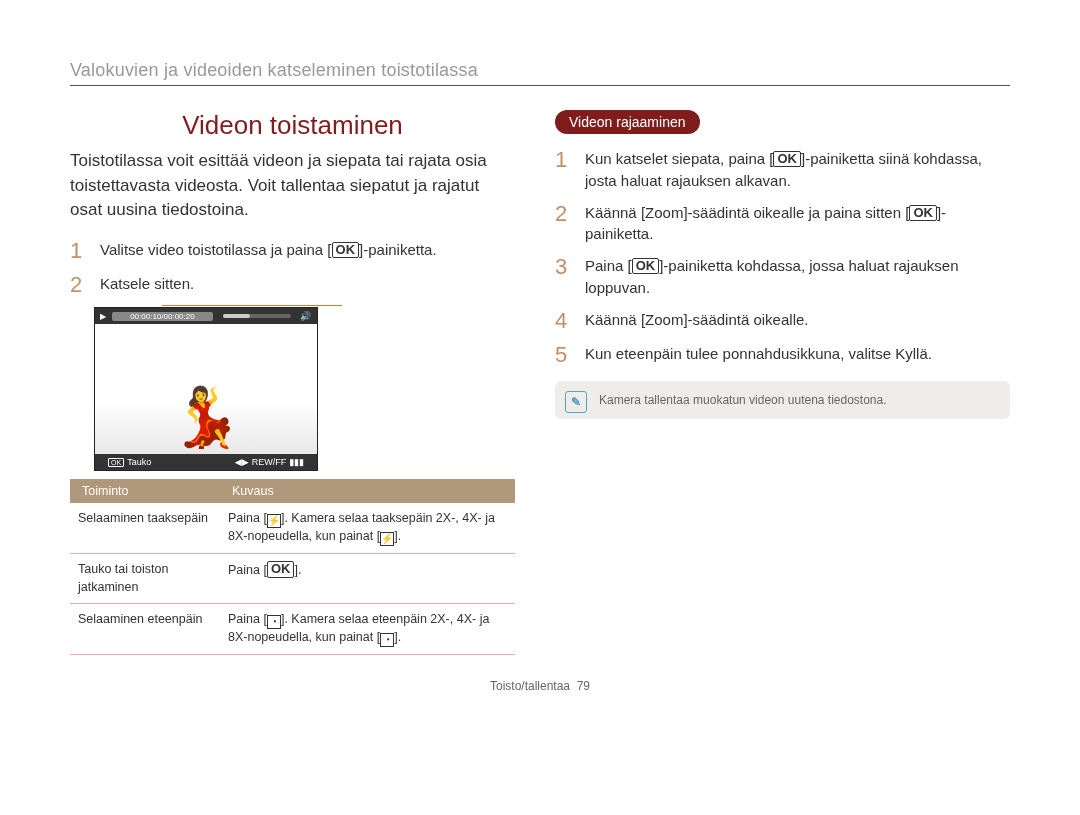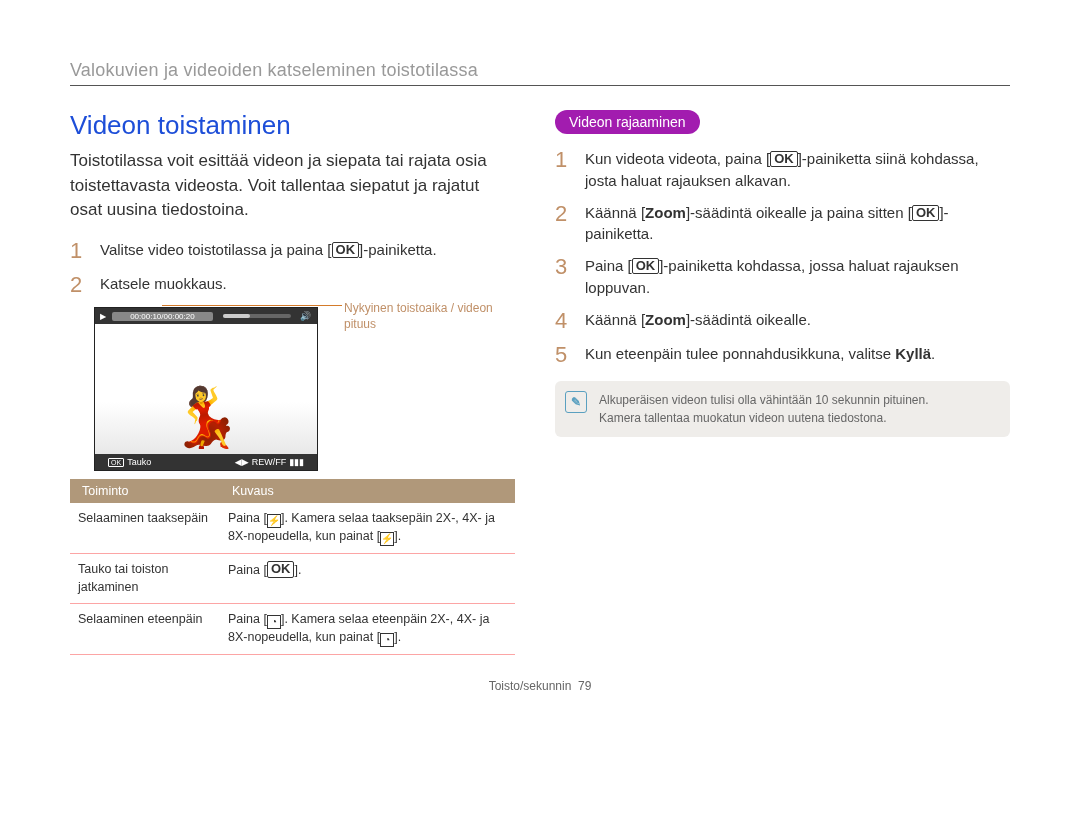--- a/index.html
+++ b/index.html
@@ -28,24 +28,25 @@
     border-top: 1px solid #555;
     margin: 0 0 24px 0;
   }
   .columns {
     display: flex;
     gap: 40px;
   }
   .col1 { width: 445px; }
   .col2 { flex: 1; }
   h1 {
-    color: #1d4ed8;
+    color: #7f1d1d;
     font-weight: 400;
     font-size: 26px;
     margin: 0 0 8px 0;
+    text-align: center;
   }
   .intro {
     font-size: 17px;
     line-height: 1.45;
     color: #333;
     margin-bottom: 16px;
   }
   ol.steps {
     list-style: none;
     margin: 0;
@@ -79,21 +80,21 @@
   .mini-icon {
     display:inline-block;
     border:1px solid #333;
     width:14px; height:14px;
     vertical-align:-2px;
     position:relative;
     font-size:10px;
     text-align:center;
     line-height:12px;
   }
-  .bold { font-weight: bold; }
+  .bold { font-weight: normal; }
 
   
   .video-wrap { position: relative; margin: 4px 0 8px 24px; }
   .video-mock {
     width: 224px;
     border: 1.5px solid #222;
     background: #fff;
     position: relative;
   }
   .vm-top {
@@ -166,21 +167,21 @@
     border-bottom: 1px solid #fca5a5;
     padding: 7px 8px;
     vertical-align: top;
     line-height:1.4;
   }
   table.funcs td:first-child { width: 150px; }
 
   
   .pill {
     display:inline-block;
-    background:#a21caf;
+    background:#7f1d1d;
     color:#fff;
     font-size:14px;
     padding:4px 14px;
     border-radius: 14px;
     margin-bottom: 14px;
   }
   .note-box {
     background:#efedea;
     border-radius:6px;
     padding:10px 14px 10px 44px;
@@ -222,28 +223,27 @@
 
       <ol class="steps">
         <li>
           <span class="num">1</span>
           <span>
             <span>Valitse video toistotilassa ja paina [</span><span class="ok-icon">OK</span><span>]-painiketta.</span>
           </span>
         </li>
         <li>
           <span class="num">2</span>
-          <span>Katsele muokkaus.</span>
+          <span>Katsele sitten.</span>
         </li>
       </ol>
 
       <div class="video-wrap">
         <div class="leader-dot"></div>
         <div class="leader"></div>
-        <div class="caption">Nykyinen toistoaika / videon pituus</div>
         <div class="video-mock">
           <div class="vm-top">
             <span class="play">▶</span>
             <span class="time">00:00:10/00:00:20</span>
             <span class="bar"></span>
             <span>🔊</span>
           </div>
           <div class="vm-body">
               <span class="dancer">💃</span>
             </div>
@@ -291,21 +291,21 @@
       </table>
     </div>
 
     <div class="col2">
       <div class="pill">Videon rajaaminen</div>
 
       <ol class="steps">
         <li>
           <span class="num">1</span>
           <span>
-            <span>Kun videota videota, paina [</span><span class="ok-icon">OK</span><span>]-painiketta siinä kohdassa, josta haluat rajauksen alkavan.</span>
+            <span>Kun katselet siepata, paina [</span><span class="ok-icon">OK</span><span>]-painiketta siinä kohdassa, josta haluat rajauksen alkavan.</span>
           </span>
         </li>
         <li>
           <span class="num">2</span>
           <span>
             <span>Käännä [</span><span class="bold">Zoom</span><span>]-säädintä oikealle ja paina sitten [</span><span class="ok-icon">OK</span><span>]-painiketta.</span>
           </span>
         </li>
         <li>
           <span class="num">3</span>
@@ -322,22 +322,21 @@
         <li>
           <span class="num">5</span>
           <span>
             <span>Kun eteenpäin tulee ponnahdusikkuna, valitse </span><span class="bold">Kyllä</span><span>.</span>
           </span>
         </li>
       </ol>
 
       <div class="note-box">
         <div class="note-icon">✎</div>
-        <div>Alkuperäisen videon tulisi olla vähintään 10 sekunnin pituinen.</div>
         <div>Kamera tallentaa muokatun videon uutena tiedostona.</div>
       </div>
     </div>
   </div>
 
   <div class="footer">
-    <span>Toisto/sekunnin</span>&nbsp;&nbsp;<span>79</span>
+    <span>Toisto/tallentaa</span>&nbsp;&nbsp;<span>79</span>
   </div>
 </div>
 
 </body></html>

